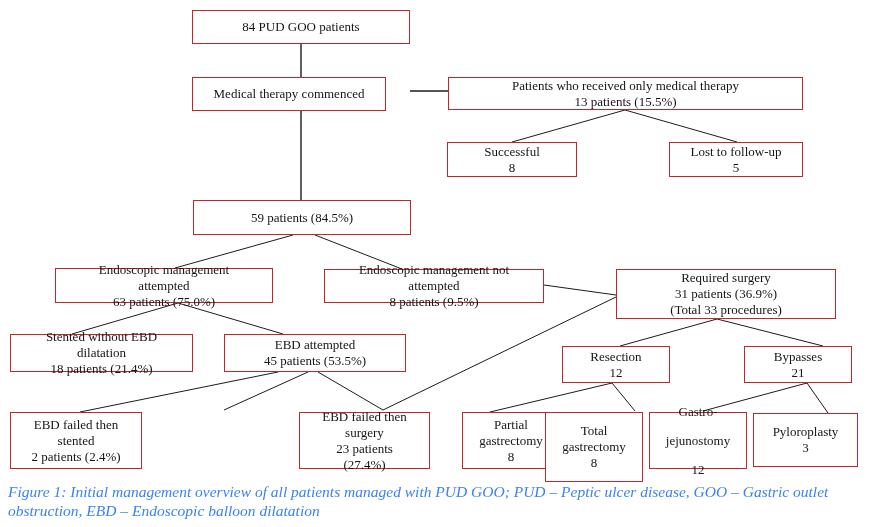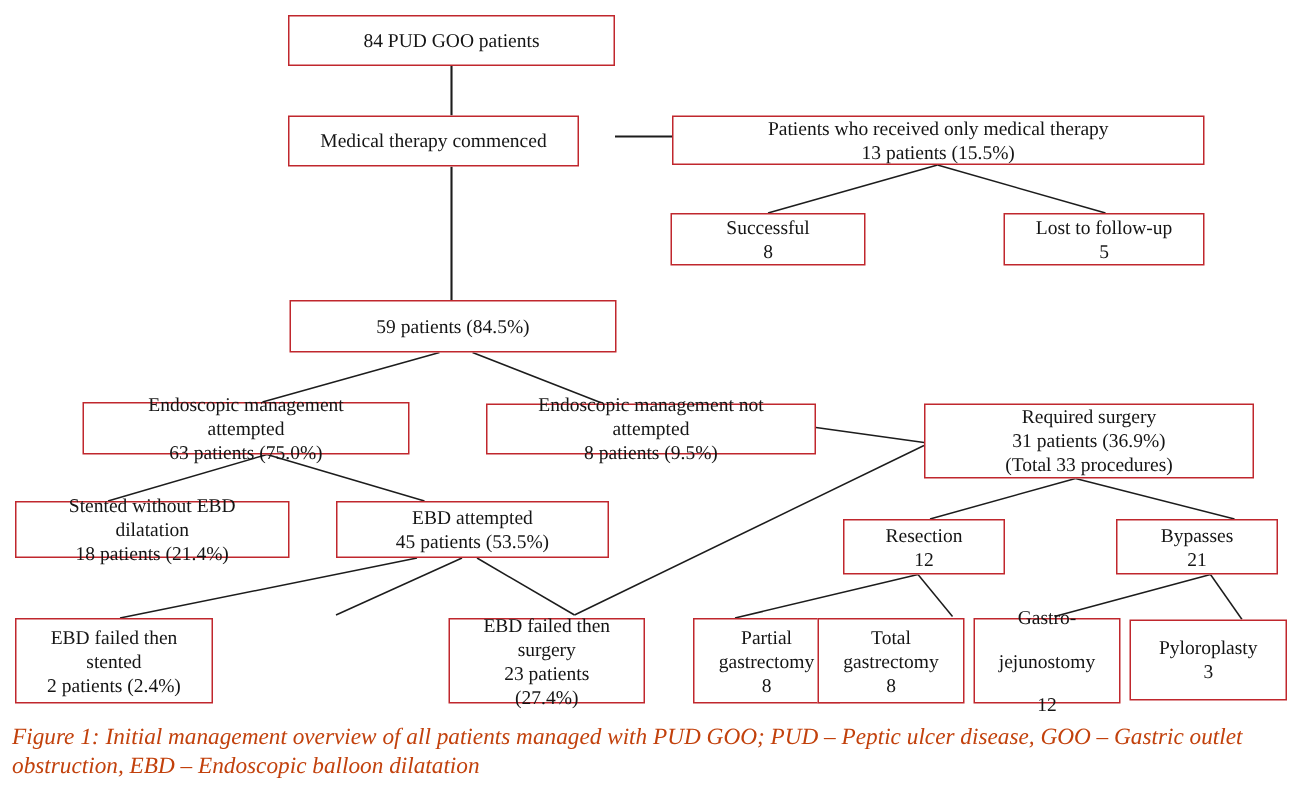--- a/index.html
+++ b/index.html
@@ -32,26 +32,26 @@
   .b-endo-not{left:324px;top:269px;width:220px;height:34px;}
   .b-req-surgery{left:616px;top:269px;width:220px;height:50px;}
   .b-stented{left:10px;top:334px;width:183px;height:38px;}
   .b-ebd-att{left:224px;top:334px;width:182px;height:38px;}
   .b-resection{left:562px;top:346px;width:108px;height:37px;}
   .b-bypasses{left:744px;top:346px;width:108px;height:37px;}
   .b-ebd-failed-stented{left:10px;top:412px;width:132px;height:57px;}
   .b-ebd-ult{left:153px;top:412px;width:131px;height:57px;}
   .b-ebd-failed-surgery{left:299px;top:412px;width:131px;height:57px;}
   .b-partial{left:442px;top:412px;width:98px;height:57px;margin-left:20px;}
-  .b-total{left:545px;top:412px;width:98px;height:57px;}
+  .b-total{left:545px;top:412px;width:98px;height:70px;}
   .b-gastro{left:649px;top:412px;width:98px;height:57px;gap:13px;}
   .b-pyloro{left:753px;top:413px;width:105px;height:54px;}
   .caption{
     position:absolute;left:8px;top:483px;width:856px;
-    font-style:italic;font-size:15.5px;line-height:1.22;color:#c2410c;
+    font-style:italic;font-size:15.5px;line-height:1.22;color:#3b82f6;
   }
 </style>
 </head>
 <body>
 
 <div id="figure">
 
   <svg id="connectors" viewBox="0 0 873 527" xmlns="http://www.w3.org/2000/svg">
     <line class="thick" x1="301" y1="44" x2="301" y2="77"></line>
     <line class="thick" x1="410" y1="91" x2="448" y2="91"></line>

